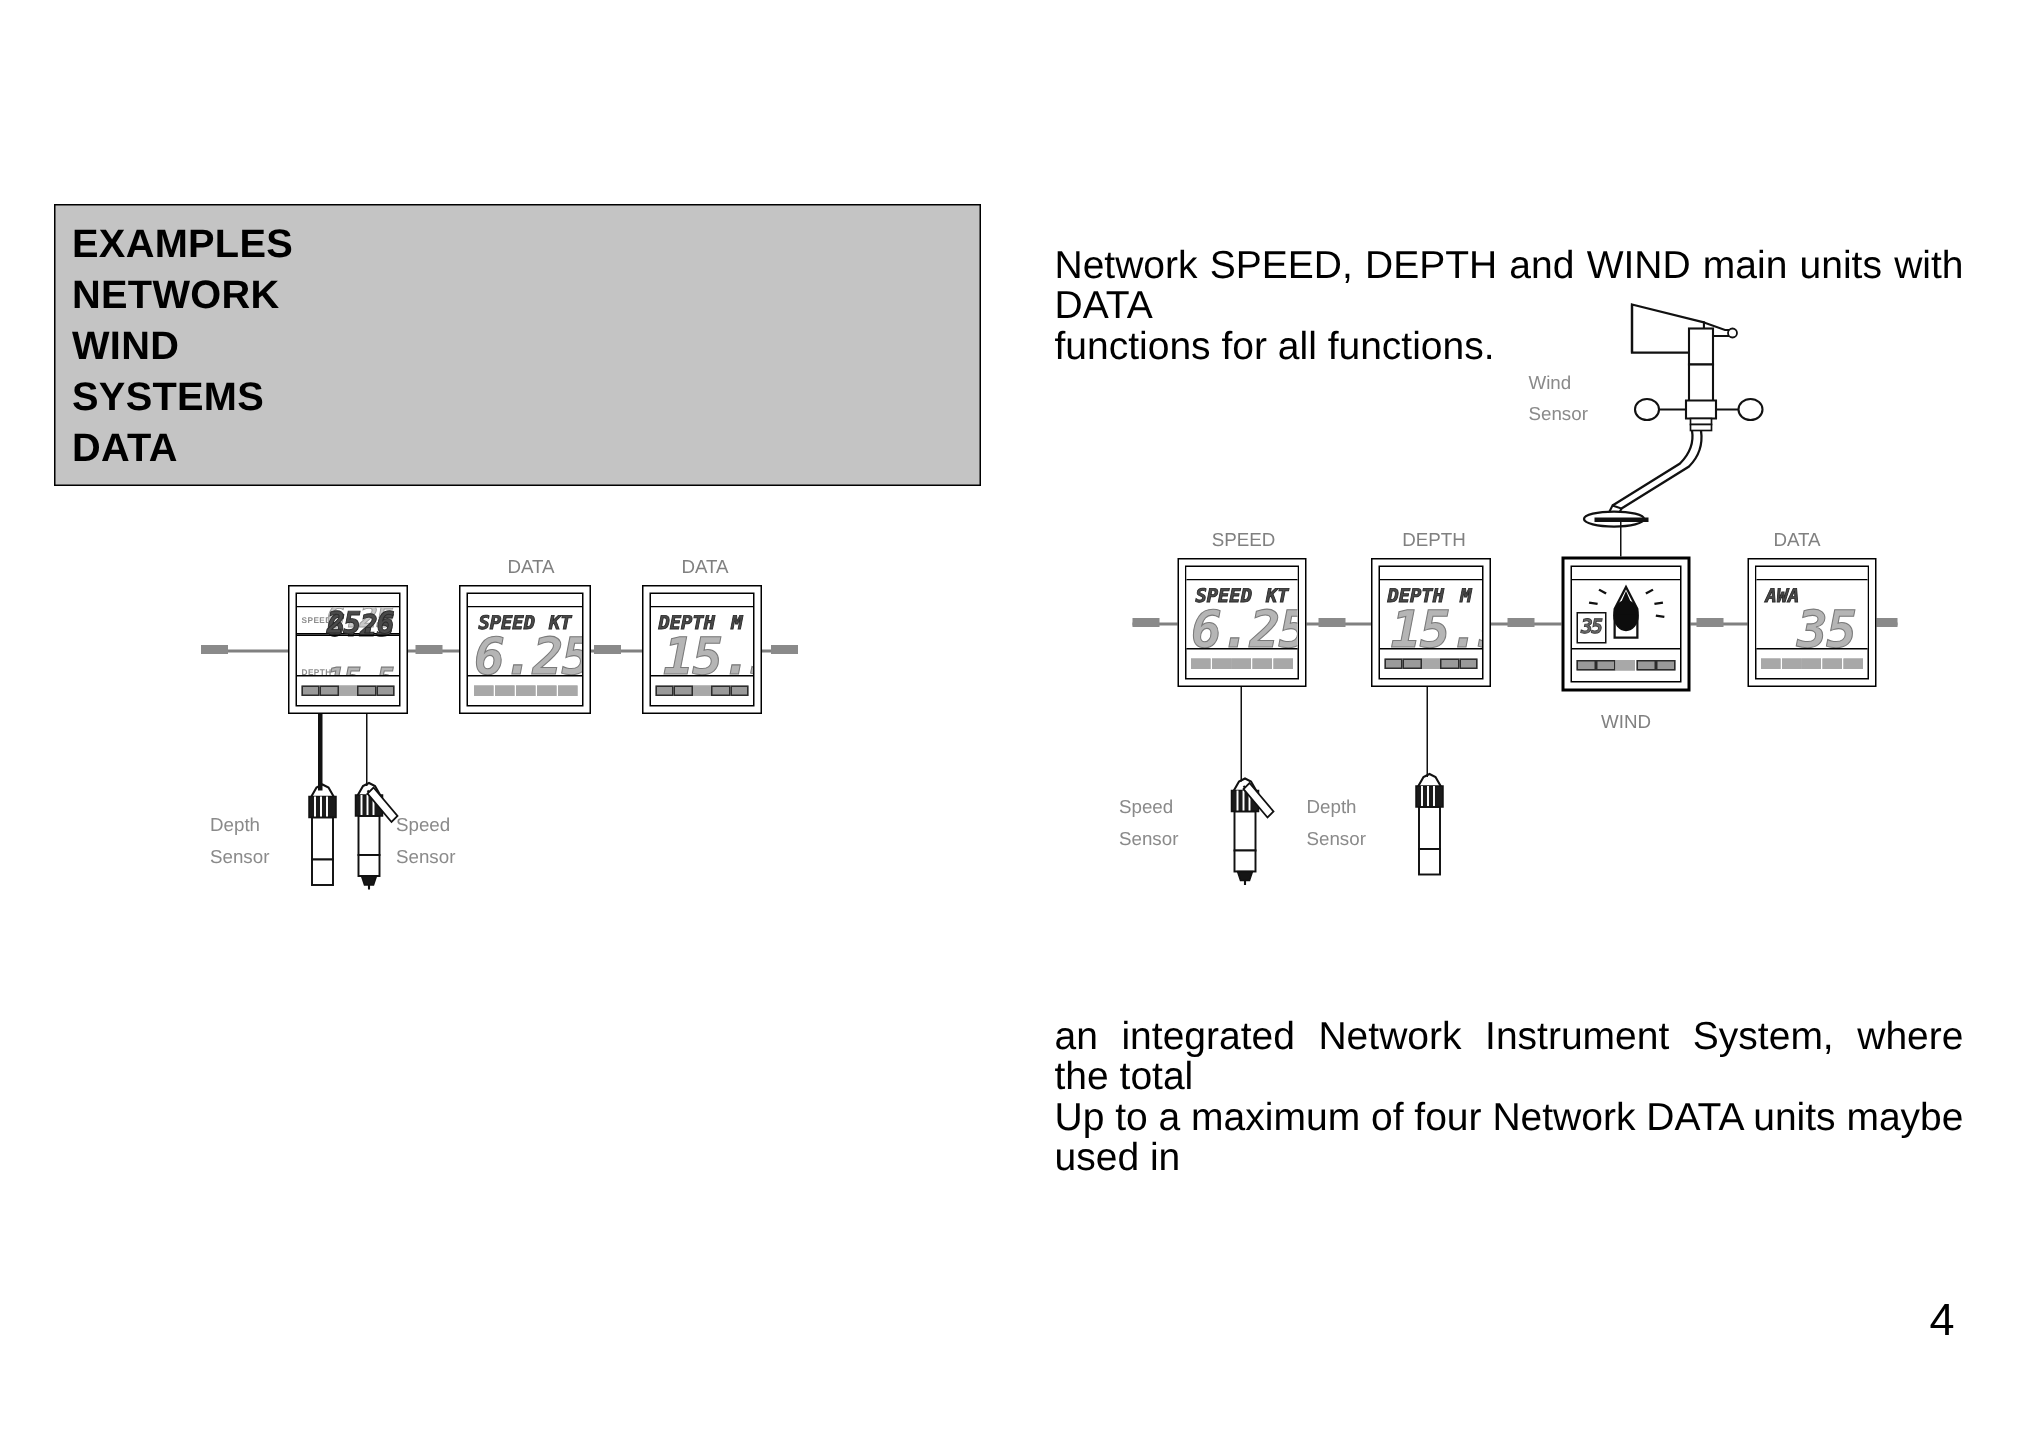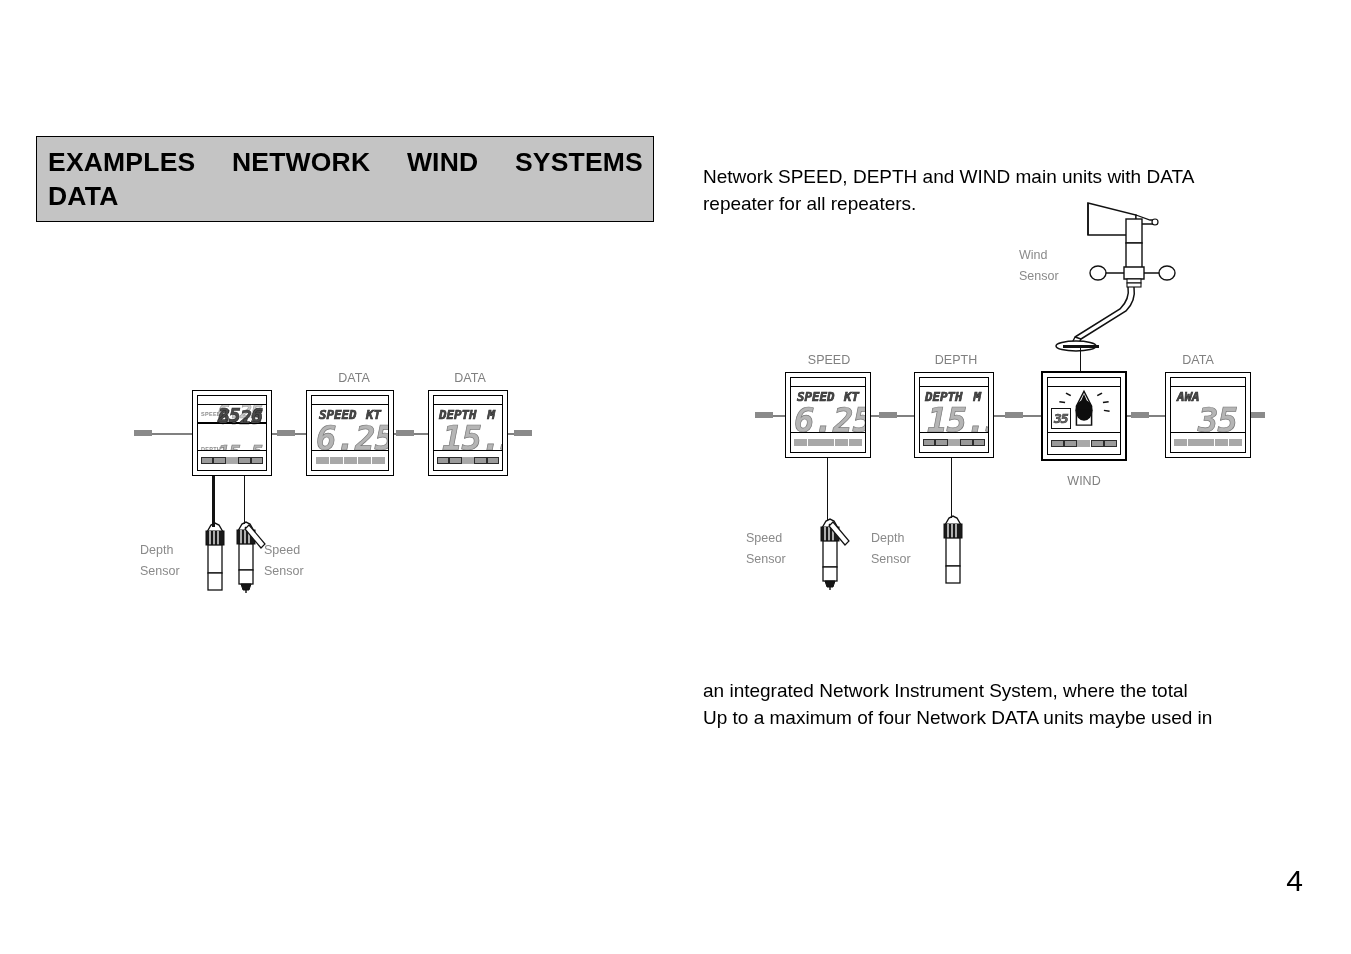--- a/index.html
+++ b/index.html
@@ -33,26 +33,26 @@
   }
   .heading-box .h-line {
     font-size: 26.5px;
     font-weight: bold;
     line-height: 34px;
     letter-spacing: 0.2px;
     white-space: nowrap;
   }
   .h-just {
     display: flex;
-    justify-content: space-between;
+    flex-direction: column;
   }
 
   
   .para {
-    font-size: 19px;
+    font-size: 26px;
     line-height: 27px;
     text-align: justify;
   }
   .para .lastline { text-align: left; }
 
   .p-left-1  { position: absolute; left: 7px;  top: 232px; width: 598px; }
   .p-right-1 { position: absolute; left: 2px;  top: 163px; width: 606px; }
   .p-right-2 { position: absolute; left: 2px;  top: 677px; width: 606px; }
 
   
@@ -361,21 +361,21 @@
         <div>Sensor</div>
       </div>
 
     </div>
   </div>
 
   <div class="col-right">
 
     <div class="para p-right-1">
       <div>Network  SPEED,  DEPTH  and  WIND  main  units  with  DATA</div>
-      <div class="lastline">repeater for all repeaters.</div>
+      <div class="lastline">functions for all functions.</div>
     </div>
 
     <div class="diagram" style="left:0px; top:197px; width:612px; height:400px;">
 
       <div style="position:absolute; left:335px; top:0px;">
         <svg width="130" height="152" viewBox="0 0 130 152">
 
           <path d="M52 6 L100 18 L100 38 L52 38 Z" fill="#fff" stroke="#111" stroke-width="1.5"></path>
           <line x1="52" y1="6" x2="52" y2="38" stroke="#111" stroke-width="1.5"></line>
 

